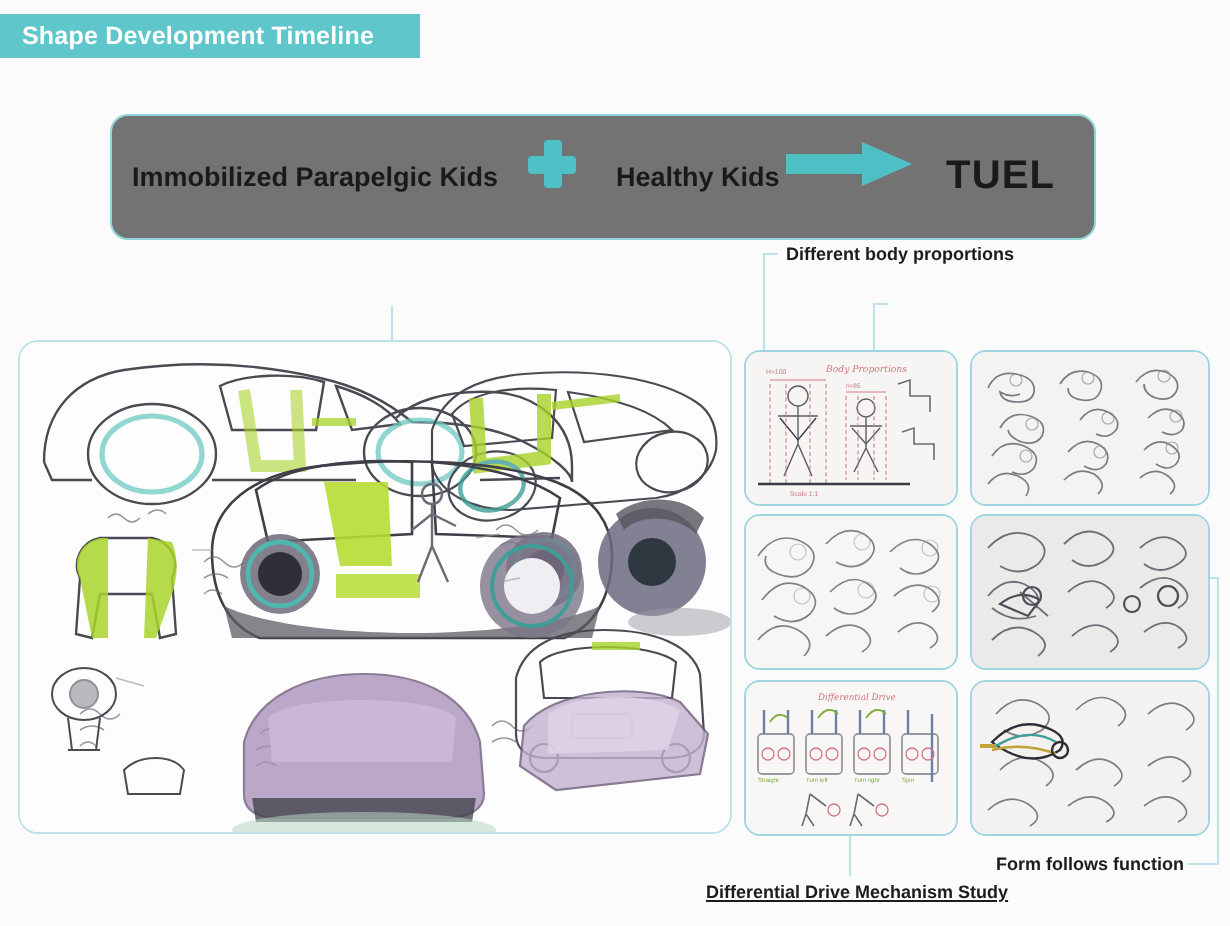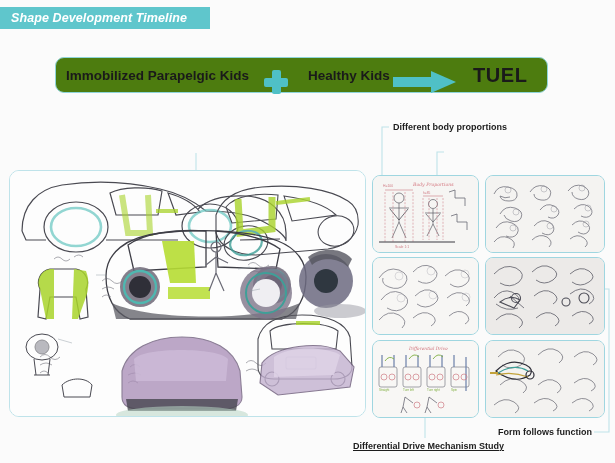--- a/index.html
+++ b/index.html
@@ -10,27 +10,26 @@
   }
   .stage{position:absolute;inset:0;}
 
   
   .banner{
     position:absolute;left:0;top:7px;width:210px;height:22px;
     background:#5fc6cc;color:#ffffff;
     font-size:12.5px;font-weight:700;letter-spacing:.1px;
     display:flex;align-items:center;padding-left:11px;
     box-sizing:border-box;
-    font-style:italic;
   }
 
   
   .eqbox{
-    position:absolute;left:55px;top:57px;width:493px;height:36px;
-    border:1.4px solid #8fd5da;border-radius:9px;background:#4d7c0f;
+    position:absolute;left:55px;top:57px;width:493px;height:63px;
+    border:1.4px solid #8fd5da;border-radius:9px;background:#737373;
     display:flex;align-items:center;box-sizing:border-box;
   }
   .eq-term{font-size:13.5px;font-weight:700;color:#1a1a1a;white-space:nowrap;}
   .eq-t1{position:absolute;left:10px;}
   .eq-t2{position:absolute;left:252px;}
   .eq-t3{position:absolute;left:417px;font-size:20px;letter-spacing:.6px;}
 
   .plus-ic{position:absolute;left:208px;top:12px;width:24px;height:24px;}
   .plus-ic i{position:absolute;background:#4fc0c6;display:block;}
   .plus-ic i.h{left:0;top:8px;width:24px;height:9px;border-radius:2px;}

